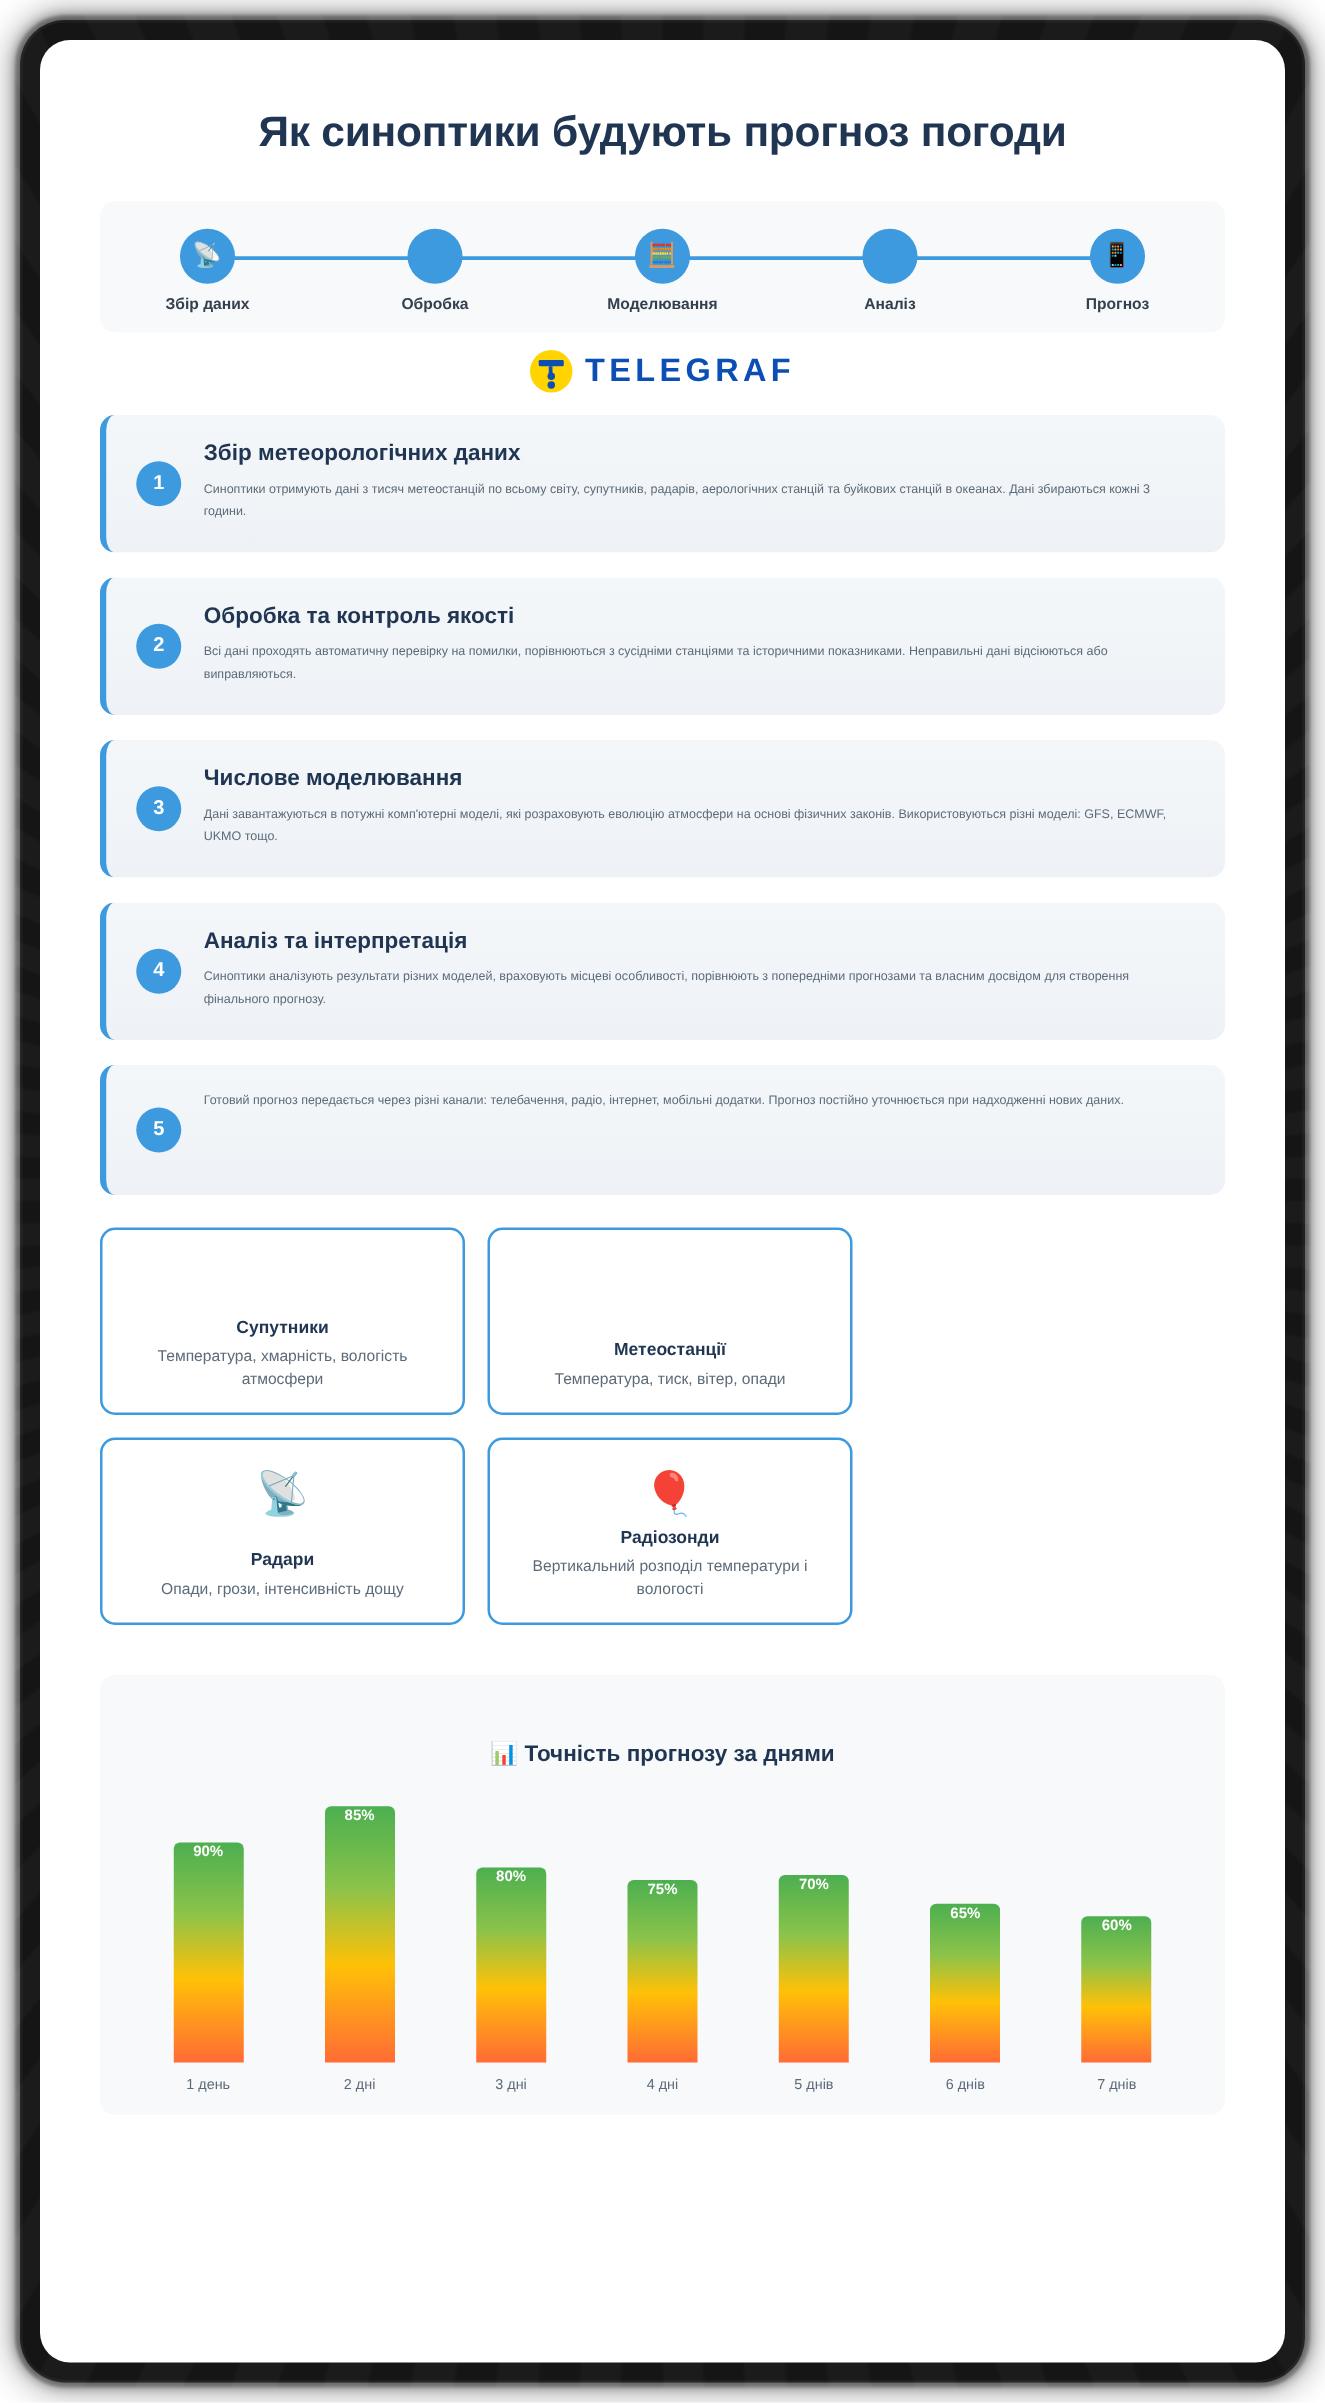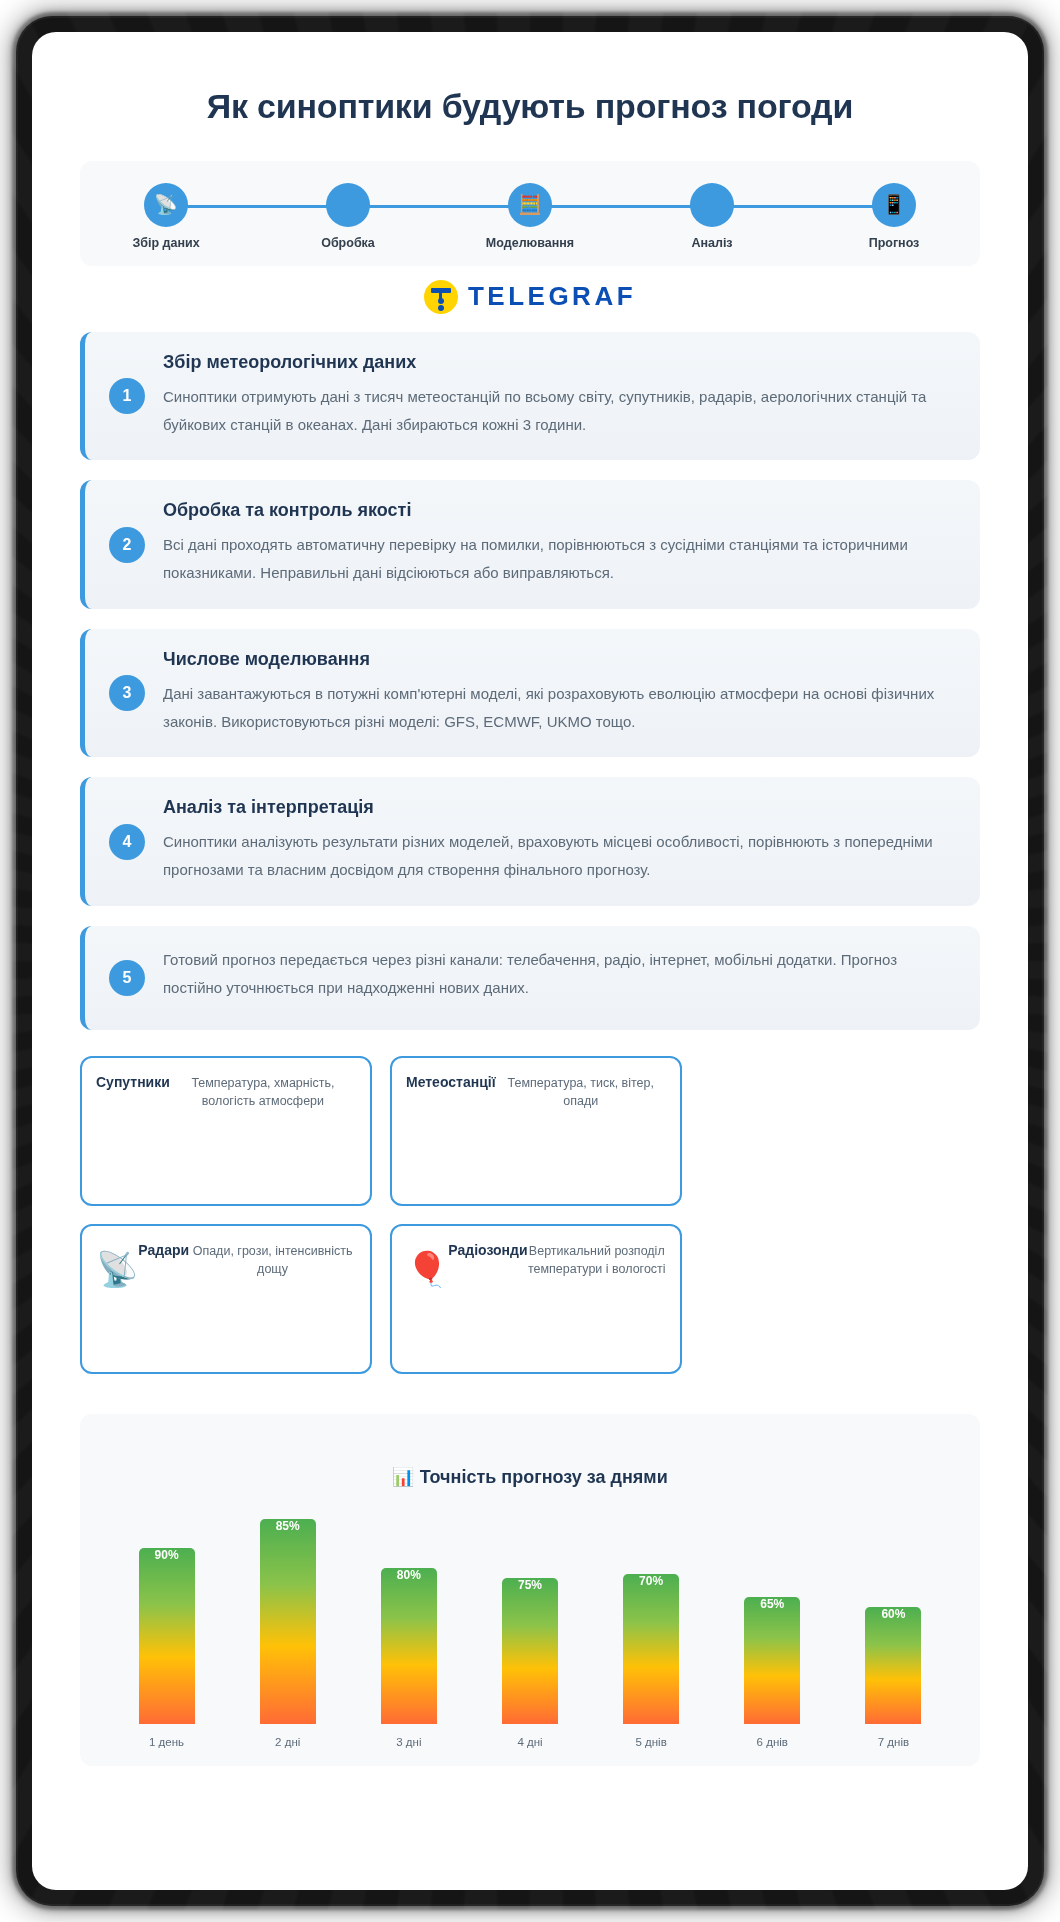--- a/index.html
+++ b/index.html
@@ -168,41 +168,41 @@
     align-items: center;
     justify-content: center;
   }
   .step-title {
     font-size: 18px;
     font-weight: bold;
     color: #1f3552;
     margin-bottom: 10px;
   }
   .step-text {
-    font-size: 15px;
+    font-size: 10px;
     color: #5d6b79;
     line-height: 1.85;
   }
 
   
   .source-grid {
     display: flex;
     flex-wrap: wrap;
     gap: 18px;
     margin-top: 26px;
   }
   .source-card {
     width: 292px;
     min-height: 150px;
     border: 2px solid #3d9adf;
     border-radius: 12px;
     background: #ffffff;
     padding: 16px 14px 18px 14px;
     display: flex;
-    flex-direction: row;
+    flex-direction: column;
     justify-content: flex-end;
     text-align: center;
   }
   .source-icon {
     font-size: 34px;
     line-height: 1;
     margin-bottom: auto;
     padding-top: 10px;
     min-height: 42px;
   }

